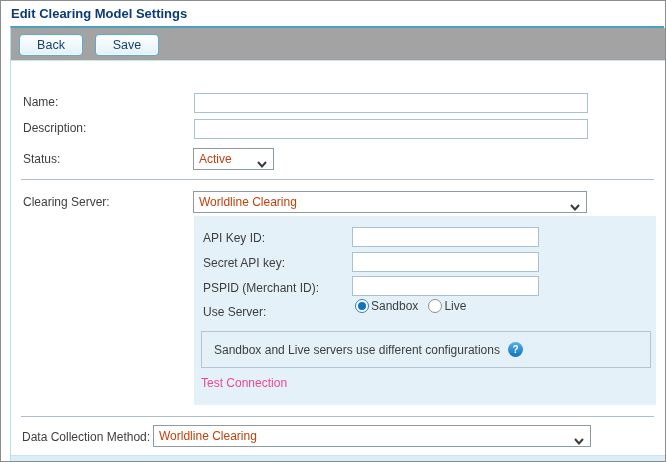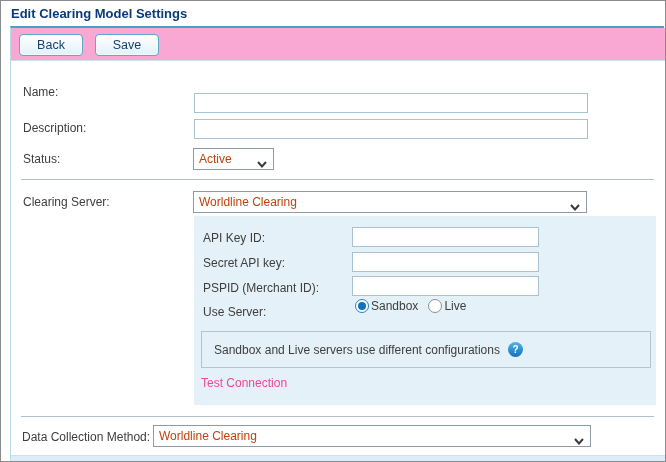--- a/index.html
+++ b/index.html
@@ -7,21 +7,21 @@
     position:relative;width:664px;height:460px;border:1px solid #8b8b8b;
     background:#fff;font-family:"Liberation Sans",sans-serif;font-size:12px;color:#3e3e3e;
     overflow:hidden;
   }
   .abs{position:absolute;}
   .page-title{left:10px;top:5px;font-size:13px;font-weight:bold;color:#0a3a78;}
   .form-box{
     left:9px;top:25px;width:654px;height:435px;background:#fff;
     border-top:2px solid #4aa0c2;border-left:1px solid #b7dde8;box-sizing:border-box;
   }
-  .toolbar{left:10px;top:27px;width:654px;height:32px;background:#f9a8d4;border-bottom:1px solid #c9e4f1;}
+  .toolbar{left:10px;top:27px;width:654px;height:32px;background:#a3a3a3;border-bottom:1px solid #c9e4f1;}
   .btn{
     position:absolute;top:6px;width:64px;height:22px;
     border:1px solid #5fa9cc;border-radius:4px;
     background:linear-gradient(#ffffff,#e2f1f9);
     color:#16416f;font-family:"Liberation Sans",sans-serif;font-size:12.5px;
     cursor:pointer;box-shadow:inset 0 0 0 1px #f3fafd;
   }
   .btn-back{left:8px;}
   .btn-save{left:84px;}
   .lbl{line-height:14px;color:#3e3e3e;white-space:nowrap;}
@@ -69,21 +69,21 @@
 
   <div class="abs page-title">Edit Clearing Model Settings</div>
 
   <div class="abs form-box"></div>
 
   <div class="abs toolbar">
     <button class="btn btn-back">Back</button>
     <button class="btn btn-save">Save</button>
   </div>
 
-  <span class="abs lbl" style="left:22px;top:84px;">Name:</span>
+  <span class="abs lbl" style="left:22px;top:94px;">Name:</span>
   <input class="txt" style="left: 193px; top: 92px; width: 394px;" value="">
 
   <span class="abs lbl" style="left:22px;top:120px;">Description:</span>
   <input class="txt" style="left: 193px; top: 118px; width: 394px;" value="">
 
   <span class="abs lbl" style="left:22px;top:151px;">Status:</span>
   <div class="sel abs" style="left:192px;top:147px;width:81px;">
     <span class="sel-text">Active</span>
     <span class="chev">
       <svg width="10" height="7" viewBox="0 0 10 7">

